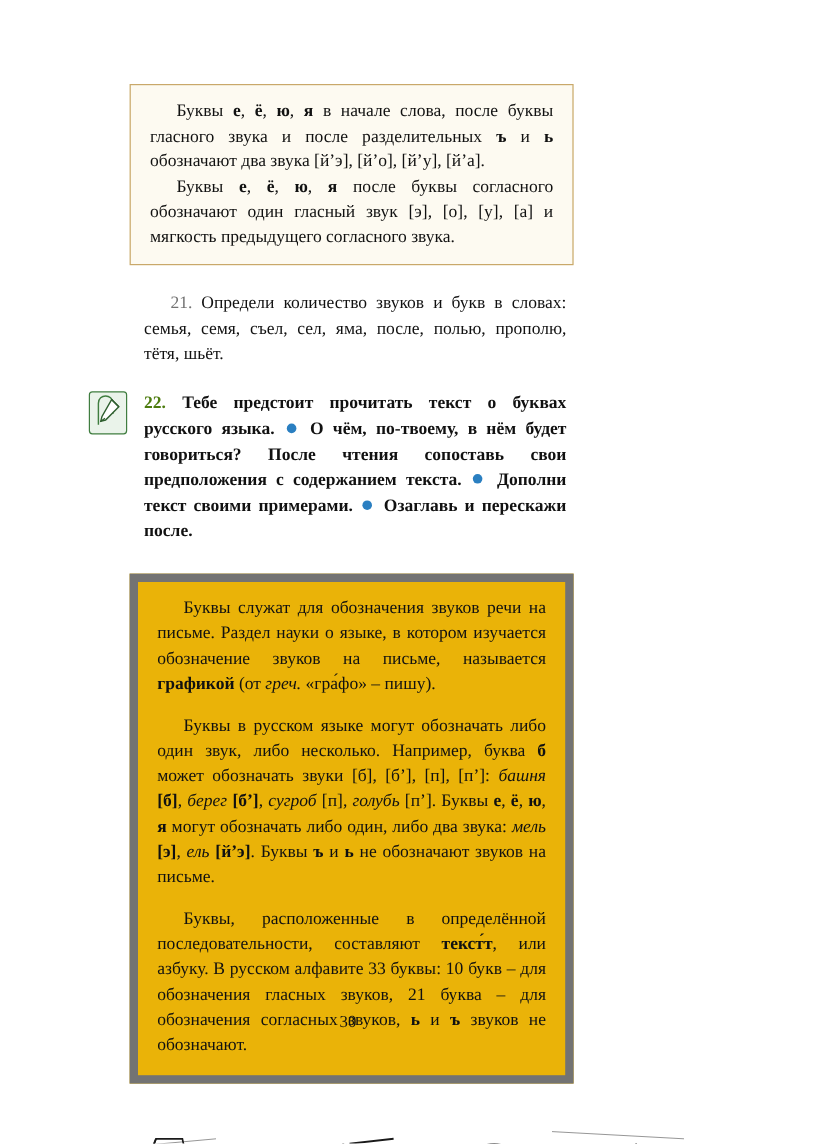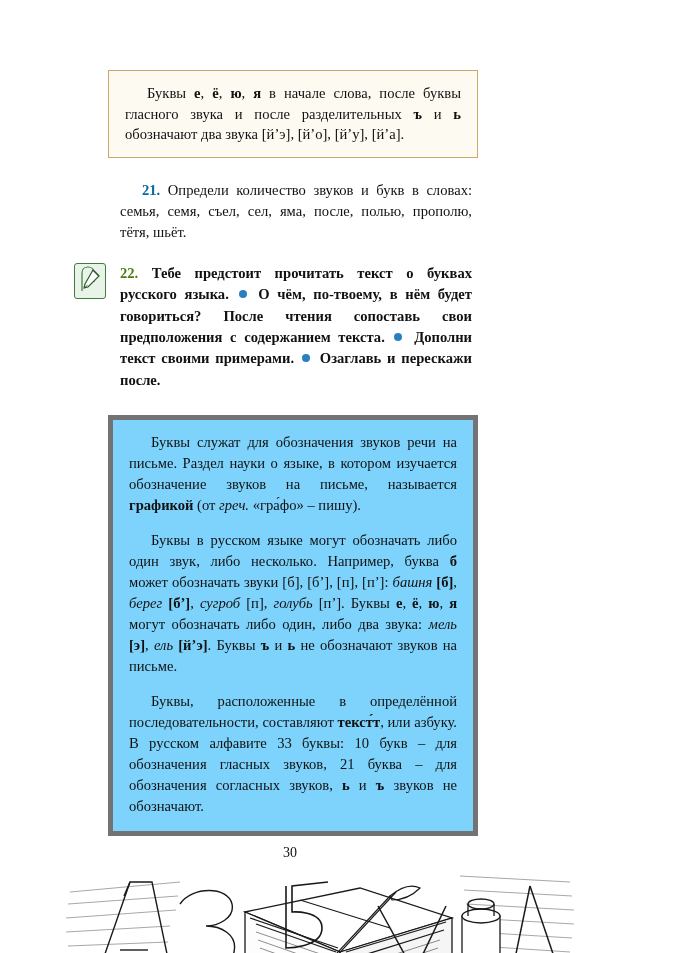--- a/index.html
+++ b/index.html
@@ -39,22 +39,22 @@
   .rule-box p + p { margin-top: 1px; }
   b, .b { font-weight: bold; }
 
   .ex {
     margin: 22px 48px 0 60px;
     font-size: 14.6px;
     line-height: 1.44;
     text-align: justify;
   }
   .ex .num {
-    font-weight: bold;
-    color: #0369a1;
+    font-weight: normal;
+    color: #737373;
   }
   .ex-21 { text-indent: 22px; }
 
   .ex22-wrap {
     position: relative;
     margin: 20px 48px 0 60px;
   }
   .pen-icon {
     position: absolute;
     left: -46px;
@@ -77,22 +77,22 @@
     display: inline-block;
     width: 8px; height: 8px;
     border-radius: 50%;
     background: #2a7fc1;
     margin: 0 4px 0 2px;
     vertical-align: 1px;
   }
 
   .text-box {
     margin: 24px 42px 0 48px;
-    border: 5px solid #737373;
-    background: #7dd3fc;
+    border: 7px solid #737373;
+    background: #eab308;
     padding: 12px 16px 14px 16px;
     font-size: 14.6px;
     line-height: 1.44;
     text-align: justify;
   }
   .text-box p { margin: 0; text-indent: 22px; }
   .text-box p + p { margin-top: 14px; }
   i, .i { font-style: italic; }
 
   .figure {
@@ -112,20 +112,23 @@
   }
 </style>
 </head>
 <body>
 
 <div class="page">
 
   <div class="rule-box">
     <p>
       Буквы <b>е</b>, <b>ё</b>, <b>ю</b>, <b>я</b> в начале слова, после буквы гласного звука и после разделительных <b>ъ</b> и <b>ь</b> обозначают два звука [й’э], [й’о], [й’у], [й’а].
+    </p>
+    <p>
+      Буквы <b>е</b>, <b>ё</b>, <b>ю</b>, <b>я</b> после буквы согласного обозначают один гласный звук [э], [о], [у], [а] и мягкость предыдущего согласного звука.
     </p>
   </div>
 
   <div class="ex">
     <div class="ex-21">
       <span class="num">21.</span>
       <span>Определи количество звуков и букв в словах: семья, семя, съел, сел, яма, после, полью, прополю, тётя, шьёт.</span>
     </div>
   </div>
 

